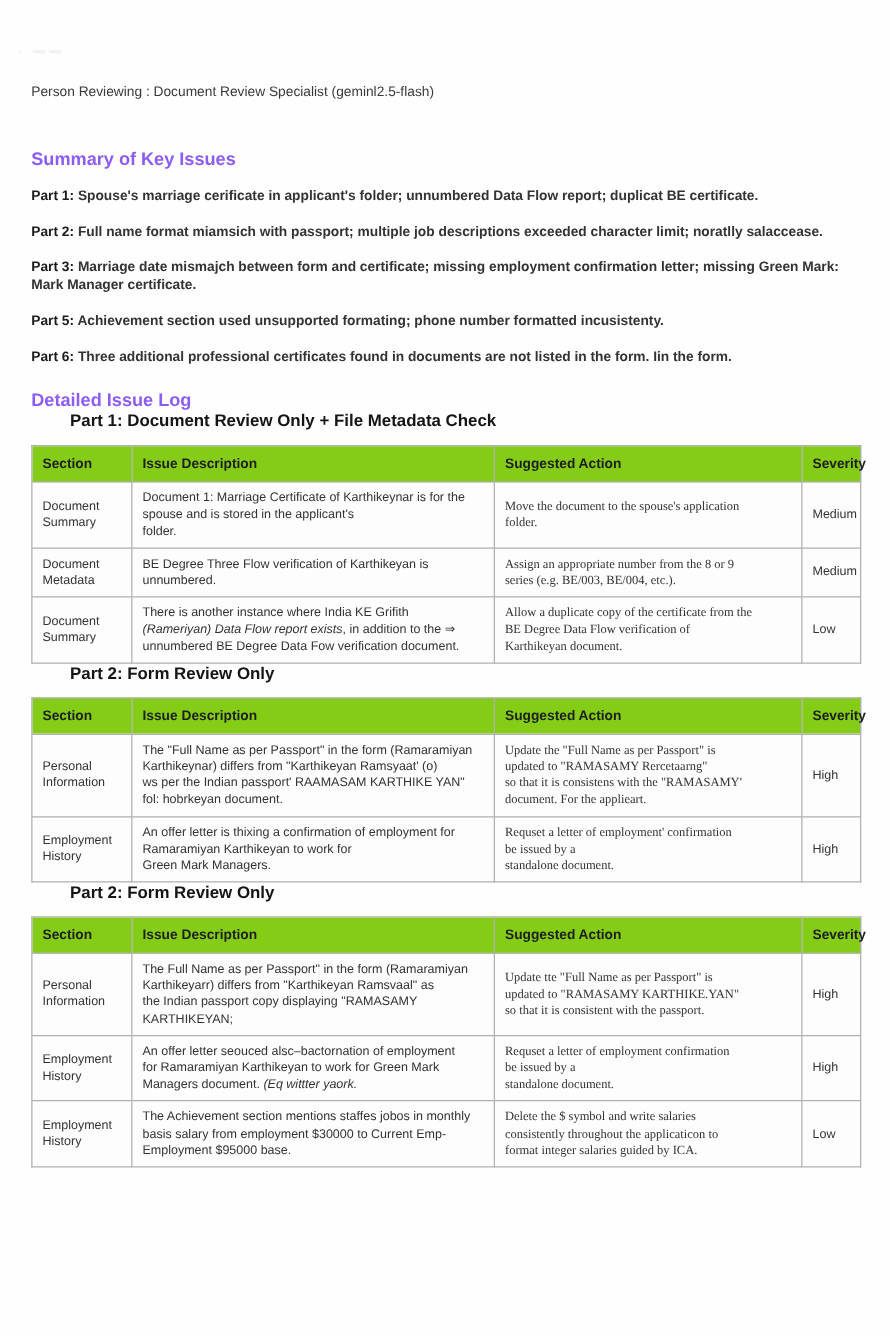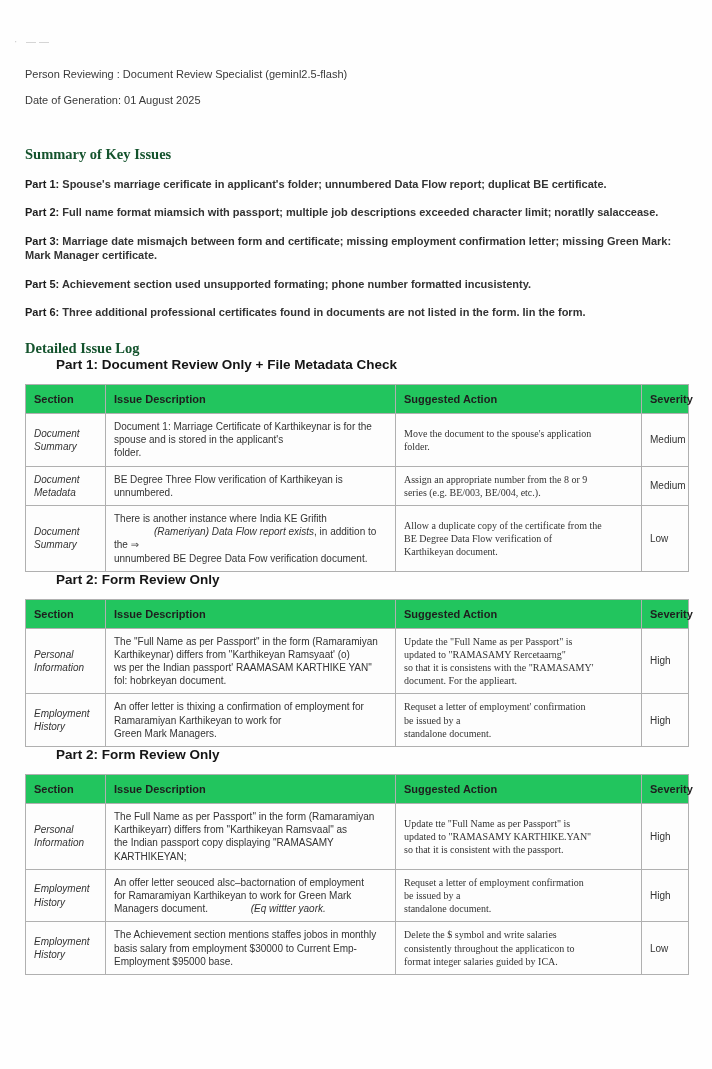--- a/index.html
+++ b/index.html
@@ -9,61 +9,60 @@
     -webkit-font-smoothing:antialiased;
   }
   .sheet{position:relative;width:712px;height:1069px;background:#fefefe;padding:0 24px 0 25px;box-sizing:border-box;}
   .faint-marks{
     position:absolute;top:36px;left:14px;font-size:10px;color:#c9c9c9;
     filter:blur(0.7px);letter-spacing:3px;
   }
   .meta-line{font-size:11px;color:#3a3a3a;line-height:1.25;}
   .meta-1{padding-top:68px;}
   .meta-2{margin-top:12px;}
-  h2{font-size:14.5px;font-weight:bold;color:#14532d;margin:0;font-family:Liberation Serif, serif;}
+  h2{font-size:14.5px;font-weight:bold;color:#8b5cf6;margin:0;}
   .summary-title{margin-top:38px;}
   .summary-list{margin:0;padding:0;list-style:none;font-weight:bold;}
   .summary-item{margin-top:15px;font-size:11px;line-height:1.25;color:#333;}
   .summary-item b{color:#1c1c1c;}
   .detailed-title{margin-top:20px;}
   h3.table-title{font-size:13.5px;font-weight:bold;color:#151515;margin:0;padding-left:31px;}
   .tt-1{margin-top:33px;}
   .tt-2{margin-top:36px;}
   .tt-3{margin-top:26px;}
   table.issues{
     border-collapse:collapse;table-layout:fixed;width:663px;margin-top:12px;
   }
   table.issues th, table.issues td{
     border:1px solid #b0b0b0;text-align:left;vertical-align:middle;box-sizing:border-box;
   }
   table.issues th{
-    background:#22c55e;font-size:11px;font-weight:bold;color:#1e1e1e;
+    background:#84cc16;font-size:11px;font-weight:bold;color:#1e1e1e;
     padding:8px 8px;
   }
   table.issues td{
     font-size:10px;line-height:1.32;color:#333;padding:6px 8px;background:#fdfdfd;
   }
   td.c-issue, td.c-action{white-space:pre-line;}
   td.c-section{font-size:10.5px;}
   td.c-severity{font-size:10.5px;}
-  .c-section{width:80px;font-style:italic;}
+  .c-section{width:80px;}
   .c-issue{width:290px;}
   .c-action{width:246px;font-family:Liberation Serif, serif;}
   .c-severity{width:47px;}
-  i{margin-left:40px;}
+  i{}
 </style>
 </head>
 <body>
 
 <div class="sheet">
 
   <div class="faint-marks">·  ——</div>
 
   <div class="meta-line meta-1">Person Reviewing : Document Review Specialist (geminl2.5-flash)</div>
-  <div class="meta-line meta-2">Date of Generation: 01 August 2025</div>
 
   <h2 class="summary-title">Summary of Key Issues</h2>
 
   <ul class="summary-list">
     <li class="summary-item"><b>Part 1:</b> <span>Spouse's marriage cerificate in applicant's folder; unnumbered Data Flow report; duplicat BE certificate.</span></li>
     <li class="summary-item"><b>Part 2:</b> <span>Full name format miamsich with passport; multiple job descriptions exceeded character limit; noratlly salaccease.</span></li>
     <li class="summary-item"><b>Part 3:</b> <span>Marriage date mismajch between form and certificate; missing employment confirmation letter; missing Green Mark: Mark Manager certificate.</span></li>
     <li class="summary-item"><b>Part 5:</b> <span>Achievement section used unsupported formating; phone number formatted incusistenty.</span></li>
     <li class="summary-item"><b>Part 6:</b> <span>Three additional professional certificates found in documents are not listed in the form. Iin the form.</span></li>
   </ul>

